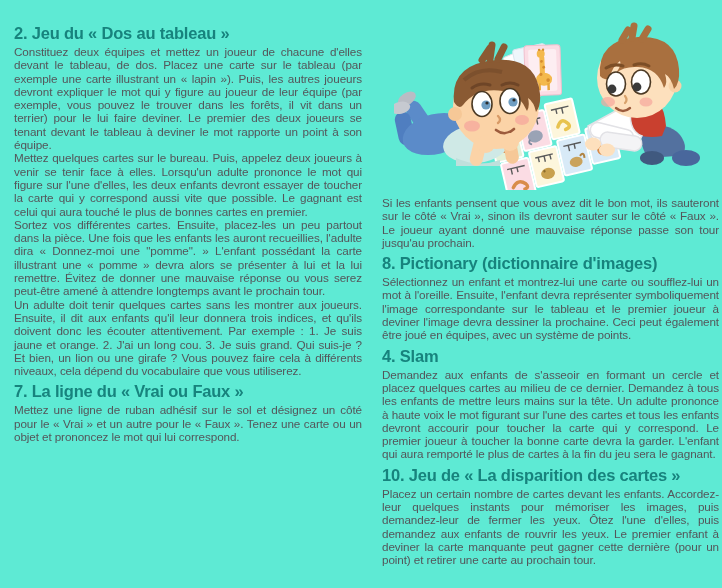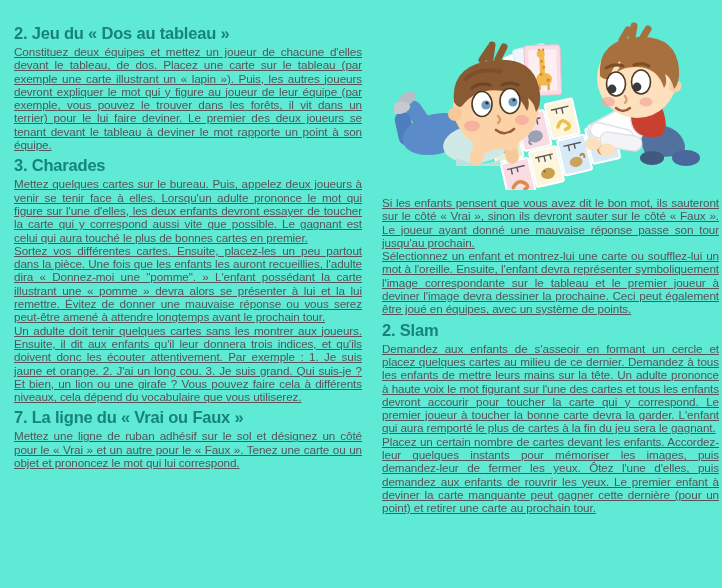--- a/index.html
+++ b/index.html
@@ -11,36 +11,35 @@
   .col-left{position:absolute;left:14px;top:24px;width:348px;}
   .col-right{position:absolute;left:382px;top:6px;width:337px;}
   .illu{width:320px;height:184px;margin-left:12px;}
   .st{
     color:#17837d;font-size:16.5px;font-weight:700;letter-spacing:-0.2px;
     margin:5px 0 2px 0;line-height:19px;
   }
   section:first-child .st{margin-top:0;}
   .bd{
     color:#54565a;font-size:11.7px;line-height:13.3px;text-align:justify;
-    margin:0;letter-spacing:-0.1px;text-decoration:underline;
+    margin:0;letter-spacing:-0.1px;
   }
   .cont{margin-top:6px;}
 </style>
 </head>
 <body>
 
 <div class="page">
 
   <div class="col-left">
     <section>
       <h2 class="st">2. Jeu du « Dos au tableau »</h2>
       <p class="bd">Constituez deux équipes et mettez un joueur de chacune d'elles devant le tableau, de dos. Placez une carte sur le tableau (par exemple une carte illustrant un « lapin »). Puis, les autres joueurs devront expliquer le mot qui y figure au joueur de leur équipe (par exemple, vous pouvez le trouver dans les forêts, il vit dans un terrier) pour le lui faire deviner. Le premier des deux joueurs se tenant devant le tableau à deviner le mot rapporte un point à son équipe.</p>
     </section>
     <section>
-      <h2 class="st">3. Charades</h2>
     </section>
     <section>
       <p class="bd">Mettez quelques cartes sur le bureau. Puis, appelez deux joueurs à venir se tenir face à elles. Lorsqu'un adulte prononce le mot qui figure sur l'une d'elles, les deux enfants devront essayer de toucher la carte qui y correspond aussi vite que possible. Le gagnant est celui qui aura touché le plus de bonnes cartes en premier.</p>
     </section>
     <section>
       <p class="bd">Sortez vos différentes cartes. Ensuite, placez-les un peu partout dans la pièce. Une fois que les enfants les auront recueillies, l'adulte dira « Donnez-moi une "pomme". » L'enfant possédant la carte illustrant une « pomme » devra alors se présenter à lui et la lui remettre. Évitez de donner une mauvaise réponse ou vous serez peut-être amené à attendre longtemps avant le prochain tour.</p>
     </section>
     <section>
       <p class="bd">Un adulte doit tenir quelques cartes sans les montrer aux joueurs. Ensuite, il dit aux enfants qu'il leur donnera trois indices, et qu'ils doivent donc les écouter attentivement. Par exemple : 1. Je suis jaune et orange. 2. J'ai un long cou. 3. Je suis grand. Qui suis-je ? Et bien, un lion ou une girafe ? Vous pouvez faire cela à différents niveaux, cela dépend du vocabulaire que vous utiliserez.</p>
     </section>
@@ -206,24 +205,26 @@
 
           <path d="M231 90 q3 4 0 7" stroke="#d8a26c" stroke-width="2.2" fill="none" stroke-linecap="round"></path>
           <path d="M222 102 q7 6 14 0" stroke="#9c5b3c" stroke-width="2.4" fill="none" stroke-linecap="round"></path>
         </g>
       </svg>
     </div>
 
     <p class="bd cont">Si les enfants pensent que vous avez dit le bon mot, ils sauteront sur le côté « Vrai », sinon ils devront sauter sur le côté « Faux ». Le joueur ayant donné une mauvaise réponse passe son tour jusqu'au prochain.</p>
 
     <section>
+      <h2 class="st">8. Pictionary (dictionnaire d'images)</h2>
       <p class="bd">Sélectionnez un enfant et montrez-lui une carte ou soufflez-lui un mot à l'oreille. Ensuite, l'enfant devra représenter symboliquement l'image correspondante sur le tableau et le premier joueur à deviner l'image devra dessiner la prochaine. Ceci peut également être joué en équipes, avec un système de points.</p>
     </section>
     <section>
-      <h2 class="st">2. Slam</h2>
+      <h2 class="st">4. Slam</h2>
       <p class="bd">Demandez aux enfants de s'asseoir en formant un cercle et placez quelques cartes au milieu de ce dernier. Demandez à tous les enfants de mettre leurs mains sur la tête. Un adulte prononce à haute voix le mot figurant sur l'une des cartes et tous les enfants devront accourir pour toucher la carte qui y correspond. Le premier joueur à toucher la bonne carte devra la garder. L'enfant qui aura remporté le plus de cartes à la fin du jeu sera le gagnant.</p>
     </section>
     <section>
+      <h2 class="st">10. Jeu de « La disparition des cartes »</h2>
       <p class="bd">Placez un certain nombre de cartes devant les enfants. Accordez-leur quelques instants pour mémoriser les images, puis demandez-leur de fermer les yeux. Ôtez l'une d'elles, puis demandez aux enfants de rouvrir les yeux. Le premier enfant à deviner la carte manquante peut gagner cette dernière (pour un point) et retirer une carte au prochain tour.</p>
     </section>
   </div>
 
 </div>
 
 </body></html>

